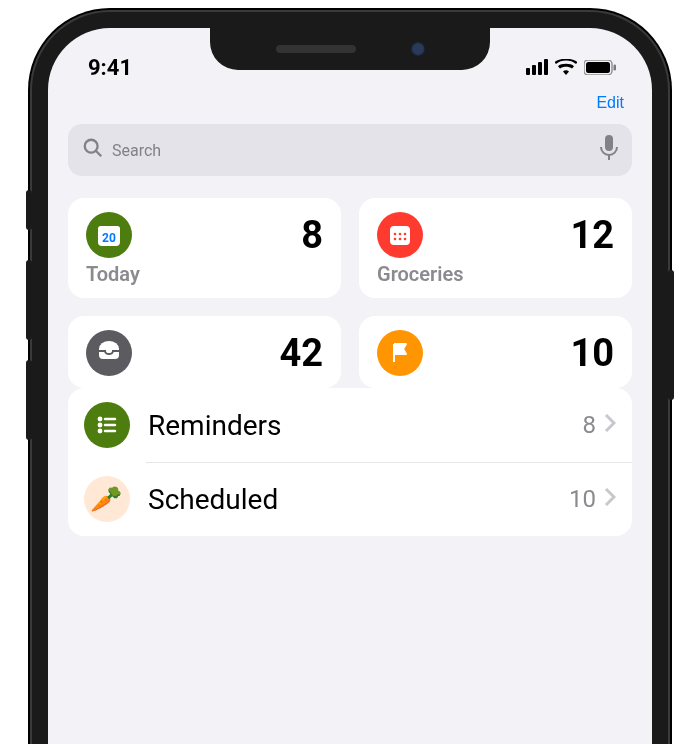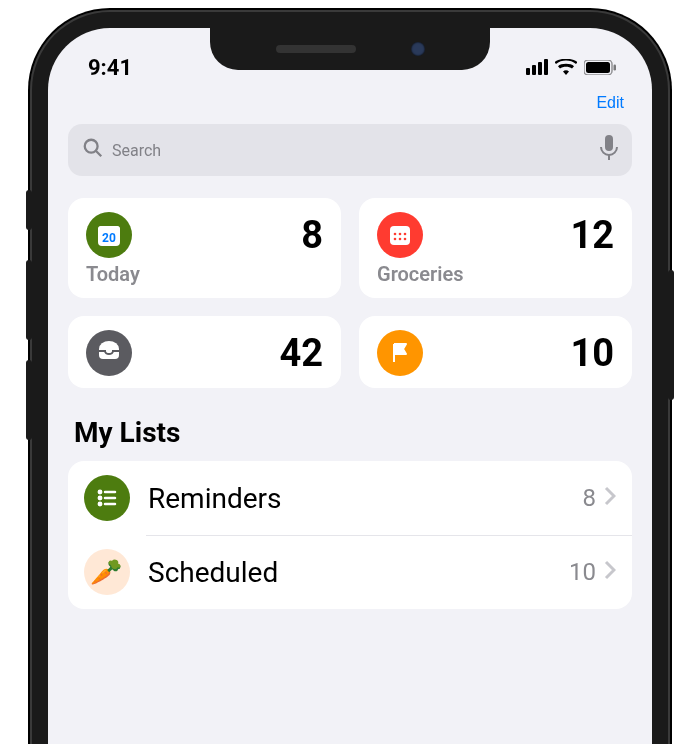--- a/index.html
+++ b/index.html
@@ -310,21 +310,20 @@
             <div class="card-icon ic-orange">
               <svg width="26" height="26" viewBox="0 0 26 26">
                   <path d="M7 4 v18 M7 4 h12 l-3 5 3 5 h-12" fill="#fff" stroke="#fff" stroke-width="2" stroke-linejoin="round"></path>
                 </svg>
             </div>
             <div class="card-count">10</div>
           </div>
         </div>
       </div>
 
-      <div class="section-header">My Lists</div>
 
       <div class="list-container">
         <div class="list-row">
           <div class="list-icon ic-blue">
             <svg width="26" height="26" viewBox="0 0 26 26" stroke="#fff" stroke-width="2.5" stroke-linecap="round">
                 <circle cx="6" cy="7" r="1.2" fill="#fff"></circle>
                 <line x1="11" y1="7" x2="21" y2="7"></line>
                 <circle cx="6" cy="13" r="1.2" fill="#fff"></circle>
                 <line x1="11" y1="13" x2="21" y2="13"></line>
                 <circle cx="6" cy="19" r="1.2" fill="#fff"></circle>

